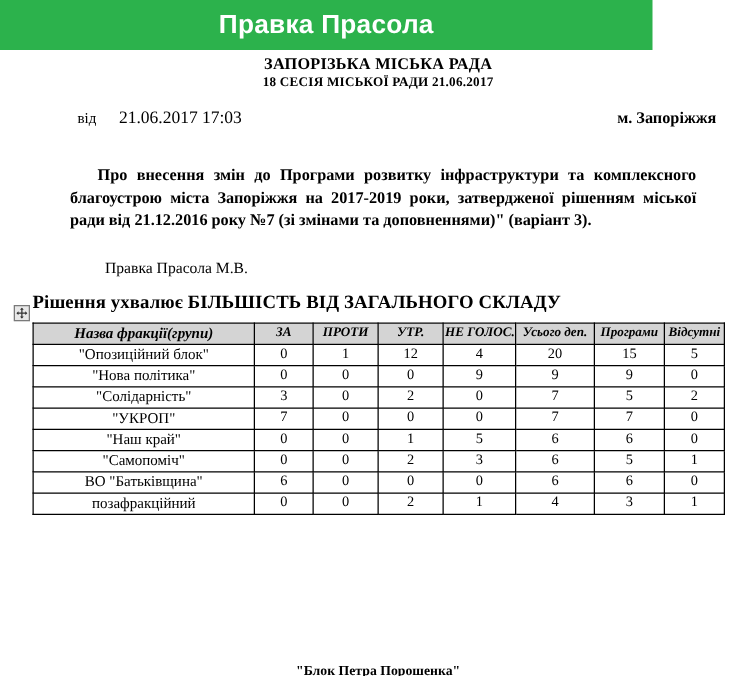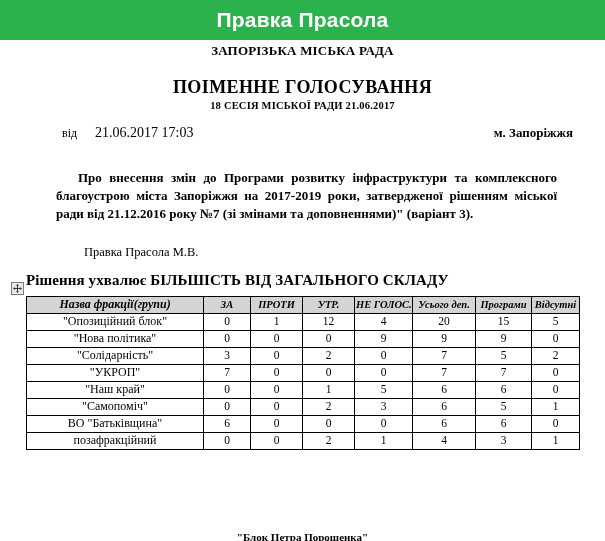--- a/index.html
+++ b/index.html
@@ -11,21 +11,21 @@
     width: 605px;
     height: 541px;
     overflow: hidden;
     font-family: "Liberation Serif", "DejaVu Serif", serif;
     color: #000000;
     position: relative;
   }
 
   
   .banner {
-    width: 605px;
+    width: 522px;
     height: 40px;
     background: #2cb24c;
     display: flex;
     align-items: center;
     justify-content: center;
   }
   .banner-title {
     color: #ffffff;
     font-family: "Liberation Sans", "DejaVu Sans", sans-serif;
     font-weight: bold;
@@ -201,21 +201,20 @@
 
 <div class="banner">
   <div class="banner-title">Правка Прасола</div>
 </div>
 
 <div class="doc">
 
 
   <div class="council-name">ЗАПОРІЗЬКА МІСЬКА РАДА</div>
 
-  <div class="vote-title">ПОІМЕННЕ ГОЛОСУВАННЯ</div>
   <div class="session-line">18 СЕСІЯ МІСЬКОЇ РАДИ 21.06.2017</div>
 
   <div class="meta-row">
     <div class="meta-left">
       <span class="meta-from">від</span>
       <span class="meta-date">21.06.2017 17:03</span>
     </div>
     <div class="meta-city">м. Запоріжжя</div>
   </div>
 

